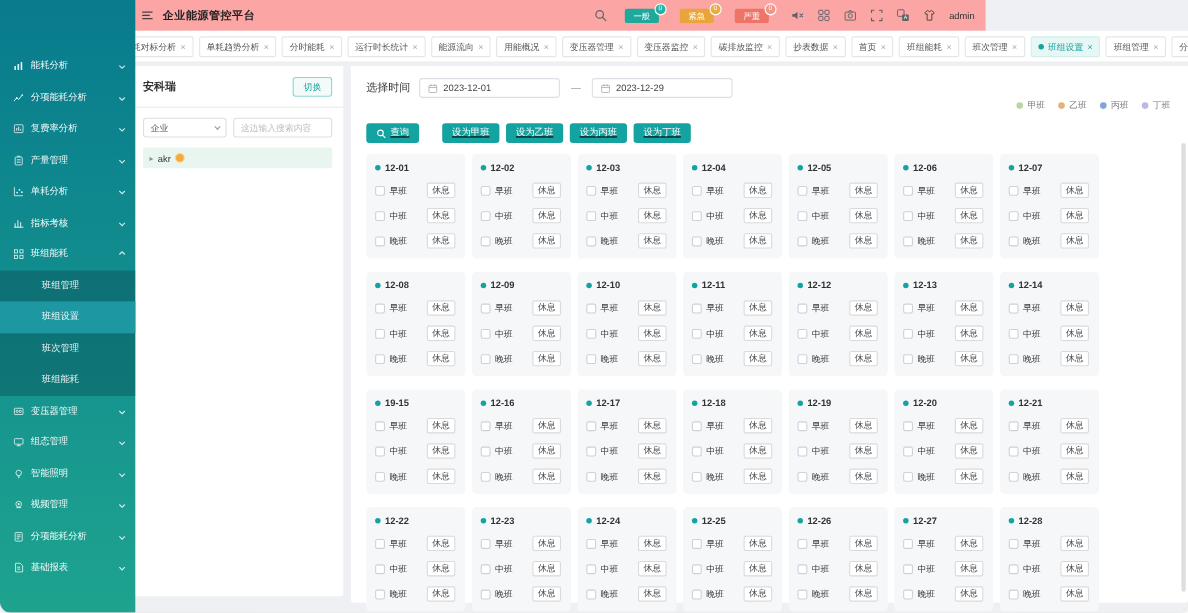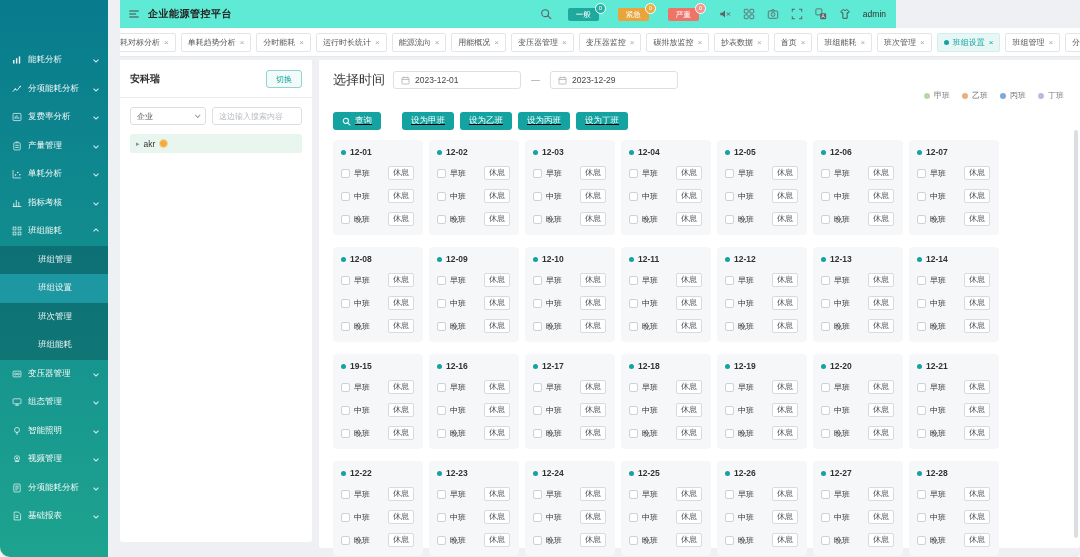--- a/index.html
+++ b/index.html
@@ -1,33 +1,33 @@
 <!DOCTYPE html>
 <html><head>
 <meta charset="utf-8">
 <style>
 * { box-sizing: border-box; margin: 0; padding: 0; }
 html,body { background:#fff; }
 body { font-family:"Liberation Sans","DejaVu Sans",sans-serif; }
 .page { position:relative; width:1080px; height:557px; background:#eef0f3; overflow:hidden; border-radius:0 0 10px 10px; box-shadow:0 2px 6px rgba(0,0,0,.15); }
 
 
-.sidebar { position:absolute; left:0; top:0; width:108px; height:100%; background:linear-gradient(180deg,#087b8d 0%,#1ea38f 100%); z-index:5; padding-top:46px; }
+.sidebar { position:absolute; left:0; top:0; width:123px; height:100%; background:linear-gradient(180deg,#087b8d 0%,#1ea38f 100%); z-index:5; padding-top:46px; }
 .side-item { height:28.5px; display:flex; align-items:center; padding:0 10px 0 12px; gap:6px; color:rgba(255,255,255,.95); font-size:8.5px; cursor:pointer; white-space:nowrap; }
 .side-item .chev { margin-left:auto; }
 .icon-wrap { display:flex; align-items:center; }
 .icon-wrap svg { display:block; }
 .submenu { background:rgba(2,48,60,.30); }
 .sub-item { height:28.5px; display:flex; align-items:center; padding-left:38px; color:rgba(255,255,255,.92); font-size:8.5px; cursor:pointer; white-space:nowrap; }
 .sub-item.active { background:#1d97a1; }
 .chev { width:4px; height:4px; border-right:1.2px solid rgba(255,255,255,.85); border-bottom:1.2px solid rgba(255,255,255,.85); transform:rotate(45deg); flex:0 0 auto; }
 .chev.up { transform:rotate(-135deg); }
 
 
-.header { position:absolute; left:120px; top:0; width:776px; height:28px; background:#5eead4; display:flex; align-items:center; padding:0 10px 0 8px; }
+.header { position:absolute; left:120px; top:0; width:776px; height:28px; background:#fca5a5; display:flex; align-items:center; padding:0 10px 0 8px; }
 .page-title { font-size:10px; font-weight:bold; color:#222; letter-spacing:.5px; margin-left:8px; }
 .header-right { margin-left:auto; display:flex; align-items:center; gap:12px; }
 .alarm-group { display:flex; gap:19px; margin:0 8px 0 4px; }
 .alarm-btn { position:relative; height:13px; line-height:13px; padding:0 8px; border-radius:2px; color:#fff; font-size:7.5px; cursor:pointer; }
 .alarm-badge { position:absolute; top:-5px; right:-7px; min-width:11px; height:11px; padding:0 1px; border-radius:6px; border:1px solid #fff; font-size:6px; color:#fff; display:flex; align-items:center; justify-content:center; }
 .admin-label { font-size:8.5px; color:#333; cursor:pointer; }
 
 
 .tabbar { position:absolute; left:120px; top:28px; width:960px; height:29px; background:#fff; border-bottom:1px solid #e7eaec; display:flex; align-items:center; gap:5px; padding:0 4px; overflow:hidden; }
 .tab { flex:0 0 auto; height:19px; display:flex; align-items:center; gap:4px; padding:0 6px; border:1px solid #e3e6e9; border-radius:2px; font-size:8px; color:#555; background:#fff; cursor:pointer; white-space:nowrap; }
@@ -48,21 +48,21 @@
 .type-select { width:76px; height:18px; border:1px solid #dcdfe3; border-radius:3px; display:flex; align-items:center; padding:0 6px; font-size:8px; color:#555; background:#fff; cursor:pointer; }
 .chev2 { margin-left:auto; width:4px; height:4px; border-right:1.2px solid #999; border-bottom:1.2px solid #999; transform:rotate(45deg) translateY(-1px); }
 .tree-search { flex:1; min-width:0; height:18px; border:1px solid #dcdfe3; border-radius:3px; font-size:8px; padding:0 6px; color:#333; outline:none; }
 .tree-search::placeholder { color:#b8bcc2; }
 .tree-node { margin-top:9px; height:19px; background:#e9f6f0; display:flex; align-items:center; padding:0 6px; gap:4px; font-size:8.5px; color:#333; border-radius:2px; cursor:pointer; }
 .caret { color:#8a8f94; font-size:7px; }
 .node-badge { width:9px; height:9px; border-radius:50%; background:#f3ac3c; border:1px solid #f8d79a; }
 
 .main-panel { flex:1; margin-left:7px; height:488px; background:#fff; position:relative; padding:11px 14px; border-radius:0 0 3px 3px; }
 .toolbar-row1 { display:flex; align-items:center; gap:8px; }
-.date-label { font-size:13px; color:#333;text-align:center; }
+.date-label { font-size:10px; color:#333;text-align:center; }
 .date-input { width:128px; height:18px; border:1px solid #dcdfe3; border-radius:3px; display:flex; align-items:center; gap:5px; padding:0 7px; font-size:8.5px; color:#444; background:#fff; cursor:pointer; }
 .sep { color:#999; font-size:9px; margin:0 2px; }
 .legend { position:absolute; top:30px; right:16px; display:flex; gap:12px; align-items:center; }
 .legend-item { display:flex; align-items:center; gap:4px; font-size:8px; color:#777; }
 .legend-dot { width:6px; height:6px; border-radius:50%; }
 .toolbar-row2 { display:flex; gap:21px; margin-top:23px;text-decoration:underline; }
 .teal-btn { height:18px; background:#14a3a0; color:#fff; font-size:8.5px; border:none; border-radius:3px; padding:0 9px; display:flex; align-items:center; gap:4px; cursor:pointer; }
 
 .card-grid { margin-top:10px; display:grid; grid-template-columns:repeat(7,90px); gap:12px 6px; }
 .card { width:90px; height:95px; background:#f5f7f9; border-radius:4px; padding:7px 8px; }

